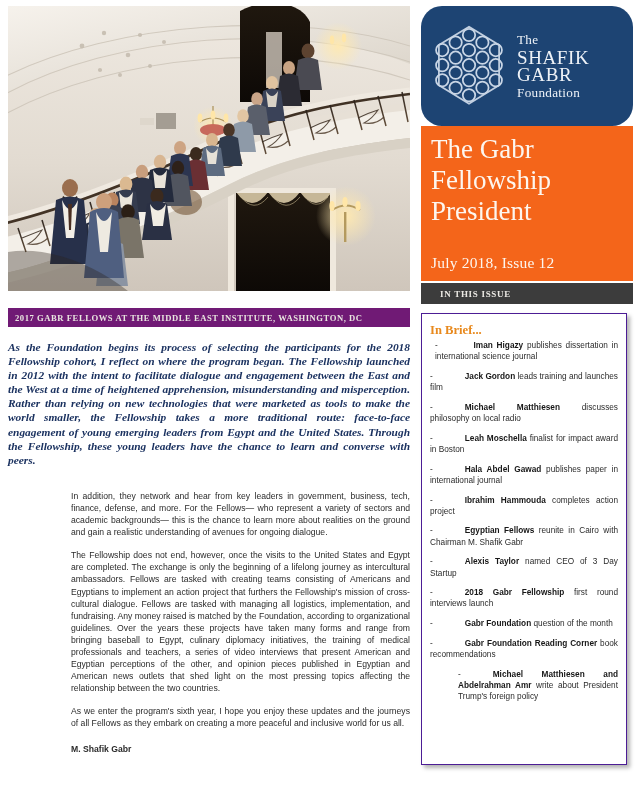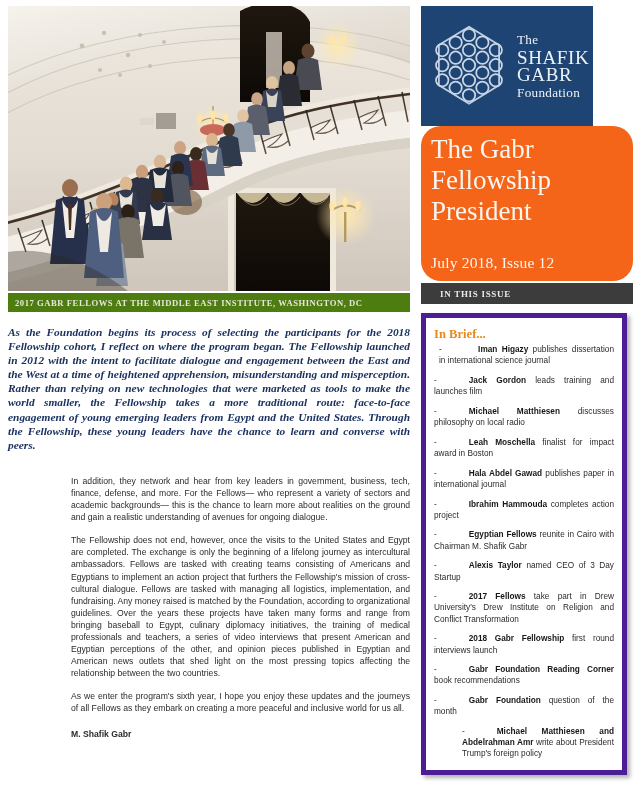--- a/index.html
+++ b/index.html
@@ -37,31 +37,31 @@
     width: 402px;
     height: 285px;
     overflow: hidden;
     background: #1a1410;
   }
   .photo-svg { display: block; width: 402px; height: 285px; }
 
   .photo-caption {
     width: 402px;
     height: 19px;
-    background: #4d7c0f;
+    background: #701a75;
     color: #e9e6e0;
     font-family: "Liberation Serif", serif;
     font-size: 8.6px;
     font-weight: 700;
     letter-spacing: 0.55px;
     display: flex;
     align-items: center;
     padding-left: 7px;
     box-sizing: border-box;
-    margin-top: 2px;
+    margin-top: 17px;
   }
 
   
   .lead {
     margin-top: 13px;
     width: 402px;
     color: #1b3260;
     font-family: "Liberation Serif", serif;
     font-style: italic;
     font-weight: 700;
@@ -95,27 +95,28 @@
 
   
   .right-col {
     position: absolute;
     left: 421px;
     top: 6px;
     width: 212px;
   }
 
   .logo-block {
-    width: 172px;
+    width: 212px;
     height: 120px;
     background: #1d4473;
     display: flex;
     align-items: center;
     padding-left: 6px;
     box-sizing: border-box;
+    border-radius: 21px;
   }
   .logo-mark { width: 84px; height: 92px; flex: 0 0 auto; }
   .logo-words {
     margin-left: 6px;
     color: #eef2f7;
     font-family: "Liberation Serif", serif;
     font-size: 13.2px;
     line-height: 17.5px;
     letter-spacing: 0.3px;
   }
@@ -126,21 +127,20 @@
 
   .masthead {
     width: 212px;
     height: 155px;
     background: #f4651a;
     box-sizing: border-box;
     padding: 8px 10px 7px 10px;
     display: flex;
     flex-direction: column;
     justify-content: space-between;
-    border-radius: 20px;
   }
   .masthead-title {
     color: #fdf6ef;
     font-family: "Liberation Serif", serif;
     font-size: 27px;
     line-height: 31px;
     font-weight: 400;
   }
   .masthead-issue {
     color: #fdf6ef;
@@ -164,21 +164,21 @@
     padding-left: 19px;
     box-sizing: border-box;
     margin-top: 2px;
   }
 
   .brief-box {
     margin-top: 9px;
     width: 206px;
     min-height: 452px;
     background: #ffffff;
-    border: 5px solid #4c1d95;
+    border: 1px solid #4c1d95;
     box-shadow: 3px 3px 4px rgba(0,0,0,0.30);
     box-sizing: border-box;
     padding: 9px 8px 10px 8px;
   }
   .brief-title {
     color: #e8891d;
     font-family: "Liberation Serif", serif;
     font-weight: 700;
     font-size: 12.6px;
     margin-bottom: 2px;
@@ -498,22 +498,21 @@
       <div class="brief-title">In Brief...</div>
       <div id="brief-list">
           <div class="brief-item first"><span>- </span><b>Iman Higazy</b><span> publishes dissertation in international science journal</span></div>
           <div class="brief-item"><span>-</span><b>Jack Gordon</b><span> leads training and launches film</span></div>
           <div class="brief-item"><span>-</span><b>Michael Matthiesen</b><span> discusses philosophy on local radio</span></div>
           <div class="brief-item"><span>-</span><b>Leah Moschella</b><span> finalist for impact award in Boston</span></div>
           <div class="brief-item"><span>-</span><b>Hala Abdel Gawad</b><span> publishes paper in international journal</span></div>
           <div class="brief-item"><span>-</span><b>Ibrahim Hammouda</b><span> completes action project</span></div>
           <div class="brief-item"><span>-</span><b>Egyptian Fellows</b><span> reunite in Cairo with Chairman M. Shafik Gabr</span></div>
           <div class="brief-item"><span>-</span><b>Alexis Taylor</b><span> named CEO of 3 Day Startup</span></div>
-          <div class="brief-item"><span>-</span><b>2017 Fellows</b><span> take part in Drew University's Drew Institute on Religion and Conflict Transformation</span></div>
           <div class="brief-item"><span>-</span><b>2018 Gabr Fellowship</b><span> first round interviews launch</span></div>
+          <div class="brief-item"><span>-</span><b>Gabr Foundation</b><span> question of the month</span></div>
           <div class="brief-item"><span>-</span><b>Gabr Foundation Reading Corner</b><span> book recommendations</span></div>
-          <div class="brief-item"><span>-</span><b>Gabr Foundation</b><span> question of the month</span></div>
           <div class="brief-item"><span>-</span><b>Michael Matthiesen and Abdelrahman Amr</b><span> write about President Trump's foreign policy</span></div>
         </div>
     </div>
   </div>
 
 </div>
 
 </body></html>

